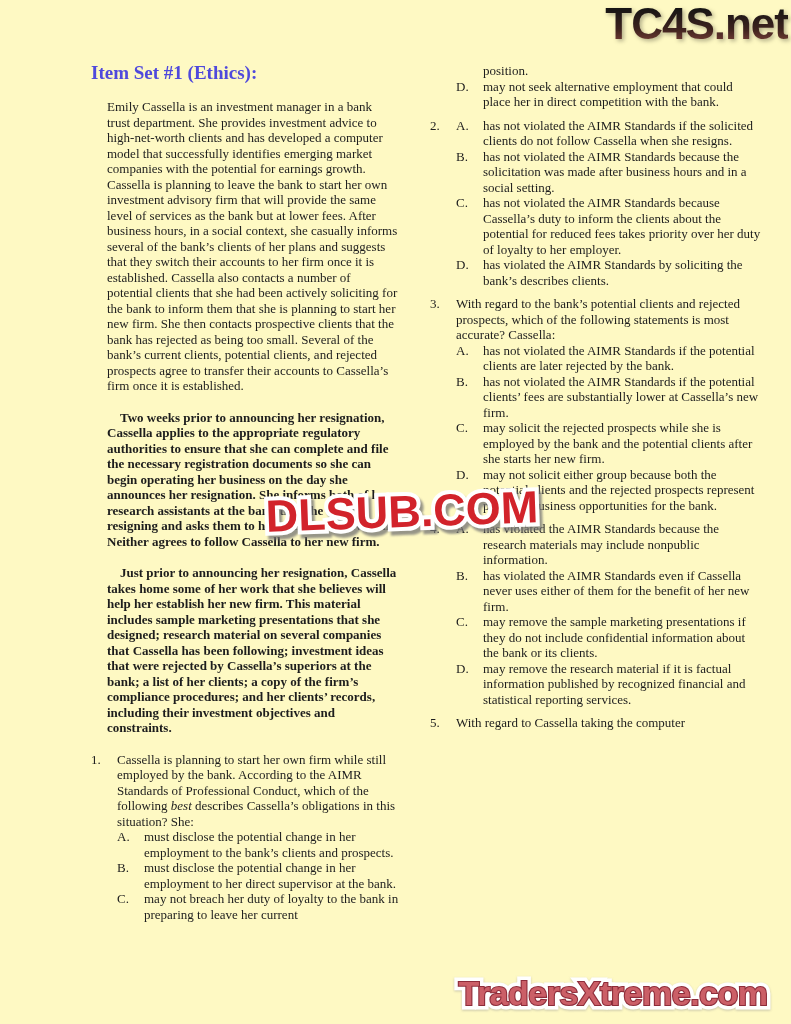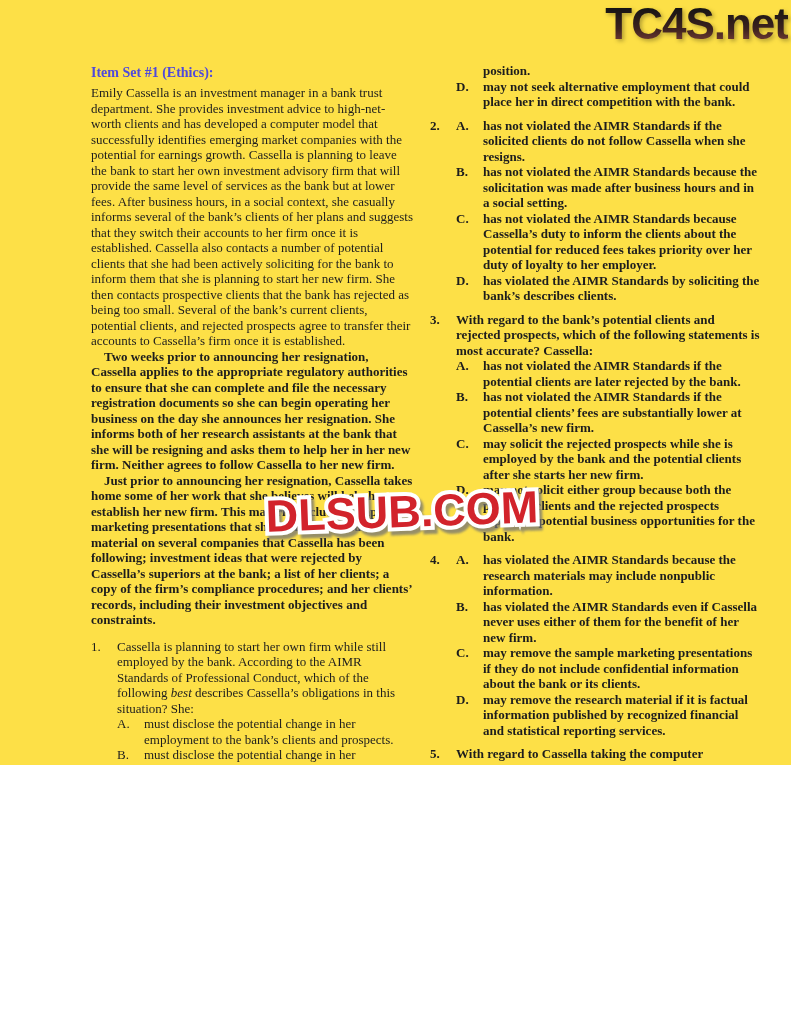--- a/index.html
+++ b/index.html
@@ -1,31 +1,31 @@
 <!DOCTYPE html>
 <html><head>
 <meta charset="utf-8">
 <style>
   html,body{margin:0;padding:0;background:#ffffff;}
   .page{
     position:relative;
-    width:791px;height:765px;
-    background:#fde047;
+    width:791px;height:1024px;
+    background:#fef9c3;
     font-family:"Liberation Serif",serif;
     color:#1d1d1d;
     overflow:hidden;
   }
   .col{position:absolute;font-size:13px;line-height:15.5px;}
   .col-left{left:91px;top:63px;width:323px;}
-  .col-right{left:430px;top:63px;width:331px;font-weight:bold;}
+  .col-right{left:430px;top:63px;width:331px;}
   .heading{
-    font-size:14px;line-height:20px;font-weight:bold;
+    font-size:19px;line-height:20px;font-weight:bold;
     color:#4f49dc;margin:0 0 2px 0;
   }
-  .para{margin:0;}
+  .para{margin:16px;}
   .para.indent{text-indent:13px;font-weight:bold;}
   .question{margin-top:11px;}
   .question.tight{margin-top:8px;}
   .q-row{display:flex;}
   .q-num{width:26px;flex:none;}
   .q-body{flex:1;}
   .opt{display:flex;}
   .opt-letter{width:27px;flex:none;}
   .opt-text{flex:1;}
   .cont-line{padding-left:53px;}

